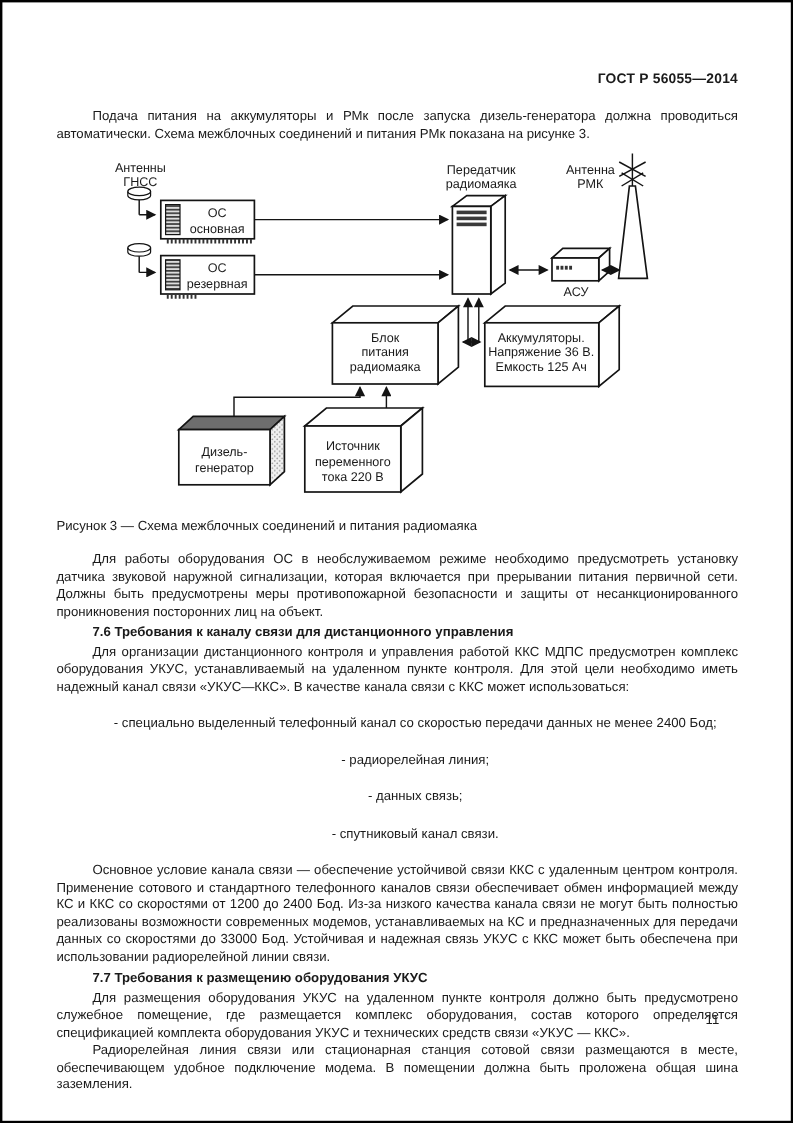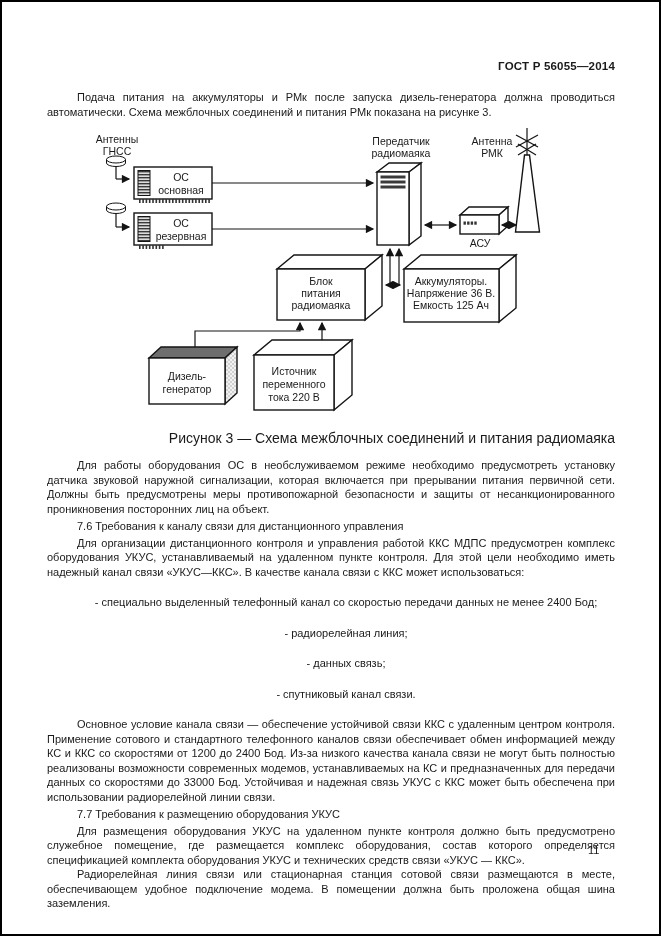--- a/index.html
+++ b/index.html
@@ -16,25 +16,25 @@
   }
   p.body{
     font-size:11px;line-height:14.5px;text-align:justify;
     text-indent:30px;margin:0;
   }
   p.first{margin-top:17px;}
   .bullet{
     font-size:11px;line-height:14.5px;margin:16px;text-indent:30px;text-align:center;
   }
   h3.sec{
-    font-size:11px;line-height:14.5px;font-weight:normal;margin:3px 0 2px 0;text-indent:30px;
+    font-size:11px;line-height:14.5px;font-weight:bold;margin:3px 0 2px 0;text-indent:30px;
   }
   .figure-wrap{margin:6px 0 0 0;text-decoration:underline;}
   .fig-caption{
-    font-size:14px;line-height:11px;text-align:right;margin:4px 0 14px 0;color:#1a1a1a;
+    font-size:11px;line-height:11px;text-align:left;margin:4px 0 14px 0;color:#1a1a1a;
   }
   .page-number{
     position:absolute;left:586px;top:842px;font-size:11px;color:#1a1a1a;
   }
   svg text{
     font-family:"Liberation Sans",sans-serif;font-size:10.5px;fill:#1a1a1a;
     text-anchor:middle;
   }
   svg .boxtxt{font-size:10.5px;}
   svg .shape{fill:#fff;stroke:#141414;stroke-width:1.4;}

